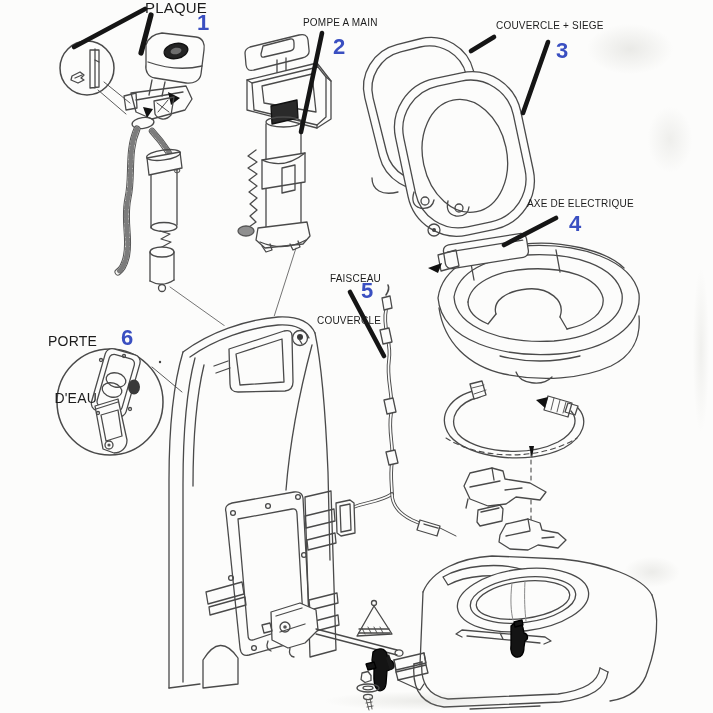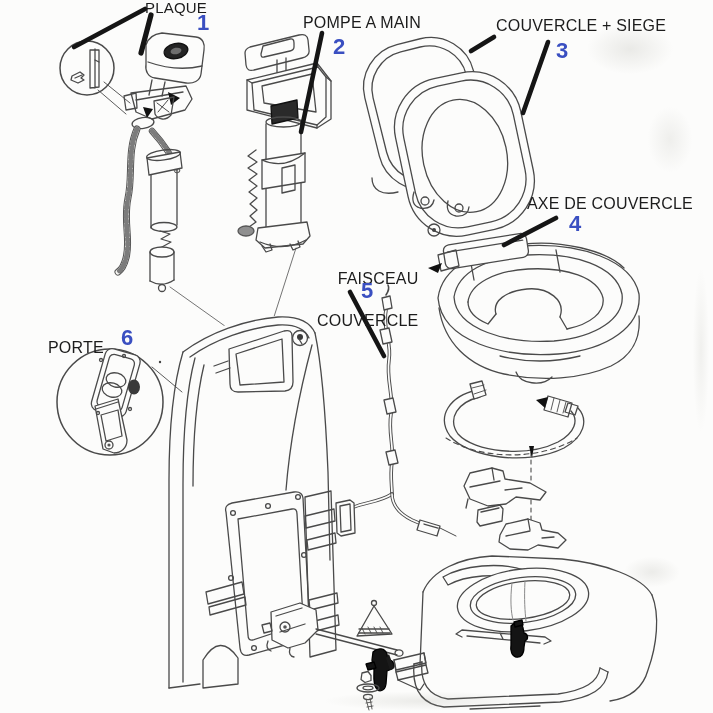--- a/index.html
+++ b/index.html
@@ -6,21 +6,21 @@
   .stage{
     position:relative;width:713px;height:713px;overflow:hidden;
     background:#fcfcfb;
     font-family:"Liberation Sans",sans-serif;
   }
   svg.art{position:absolute;left:0;top:0;width:713px;height:713px;}
   .lbl{
     position:absolute;color:#1c1c1c;font-size:15px;line-height:15px;
     letter-spacing:.2px;white-space:pre;
   }
-  .lbl.small{font-size:16px;line-height:14px;}
+  .lbl.small{font-size:10px;line-height:14px;}
   .lbl.multi span{display:block;text-align:right;}
   .num{
     position:absolute;color:#3a4fc1;font-weight:bold;font-size:22px;line-height:22px;
   }
   .smudge{position:absolute;pointer-events:none;}
 </style>
 </head>
 <body>
 
 <div class="stage">
@@ -296,31 +296,32 @@
 
   <div class="lbl" style="left:145px;top:0px;">PLAQUE</div>
   <div class="num" style="left:197px;top:12px;">1</div>
 
   <div class="lbl small" style="left:303px;top:16px;">POMPE A MAIN</div>
   <div class="num" style="left:333px;top:36px;">2</div>
 
   <div class="lbl small" style="left:496px;top:19px;">COUVERCLE + SIEGE</div>
   <div class="num" style="left:556px;top:40px;">3</div>
 
-  <div class="lbl small" style="left:527px;top:197px;">AXE DE COUVERCLE</div>
+  <div class="lbl small" style="left:527px;top:197px;">AXE DE ELECTRIQUE</div>
   <div class="num" style="left:569px;top:213px;">4</div>
 
   <div class="lbl small multi" style="left:317px;top:244px;line-height:14px;">
     <span>FAISCEAU</span>
     <span>COUVERCLE</span>
   </div>
   <div class="num" style="left:361px;top:280px;">5</div>
 
-  <div class="lbl multi" style="left:48px;top:300px;font-size:16px;line-height:19px;">
+  <div class="lbl multi" style="left:48px;top:294px;font-size:14px;line-height:19px;">
     <span>PORTE</span>
+    <span>D'EAU</span>
   </div>
   <div class="num" style="left:121px;top:327px;">6</div>
 
   <div class="smudge" style="left:570px;top:14px;width:120px;height:70px;background:radial-gradient(closest-side,rgba(168,168,158,.22),rgba(168,168,158,0) 72%);"></div>
   <div class="smudge" style="left:638px;top:92px;width:64px;height:95px;background:radial-gradient(closest-side,rgba(168,168,158,.16),rgba(168,168,158,0) 70%);"></div>
   <div class="smudge" style="left:612px;top:550px;width:80px;height:44px;background:radial-gradient(closest-side,rgba(160,160,150,.18),rgba(160,160,150,0) 70%);"></div>
   <div class="smudge" style="left:290px;top:688px;width:270px;height:26px;background:radial-gradient(closest-side,rgba(165,165,155,.2),rgba(165,165,155,0) 75%);"></div>
   <div class="smudge" style="left:690px;top:240px;width:22px;height:220px;background:radial-gradient(closest-side,rgba(170,170,160,.14),rgba(170,170,160,0) 75%);"></div>
 
 </div>

